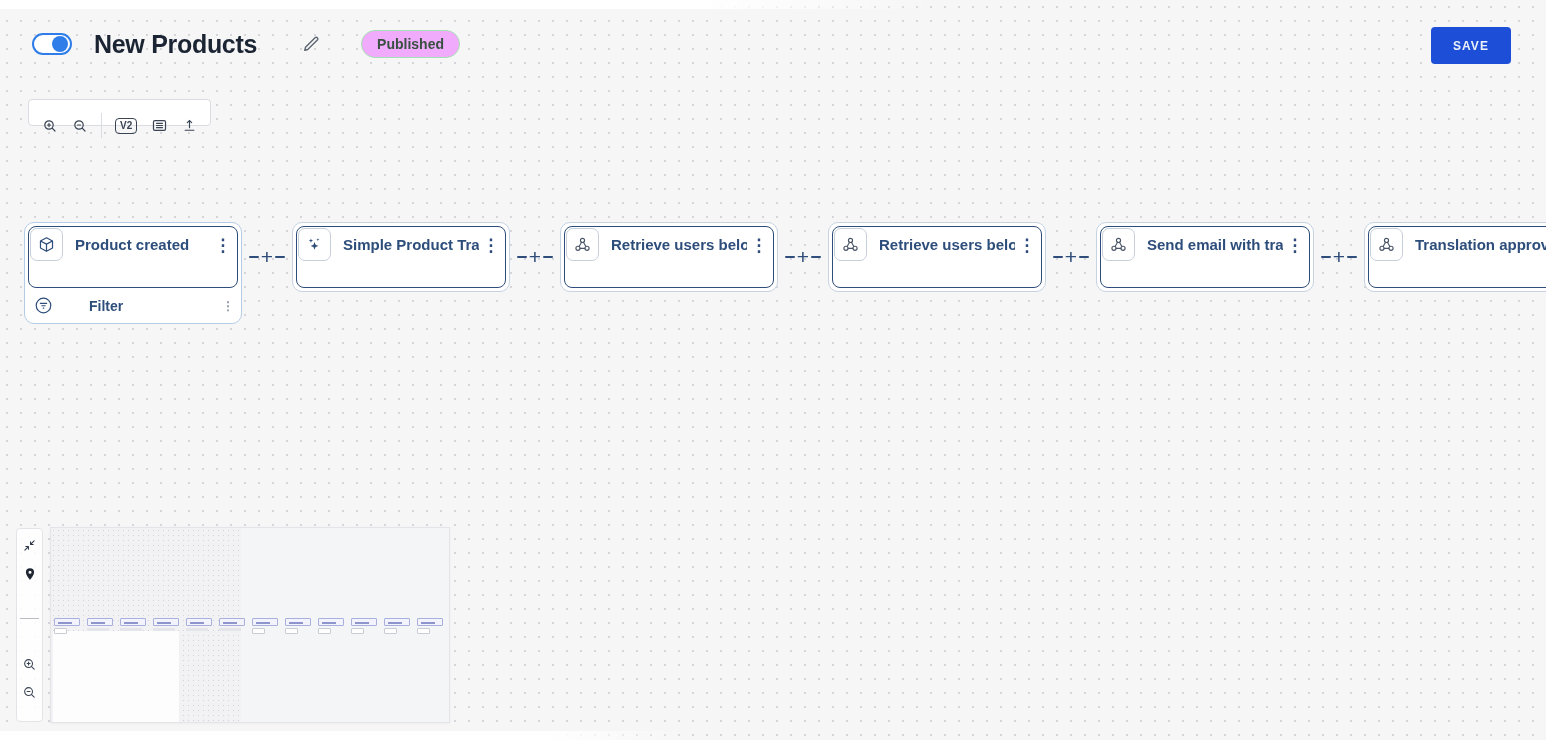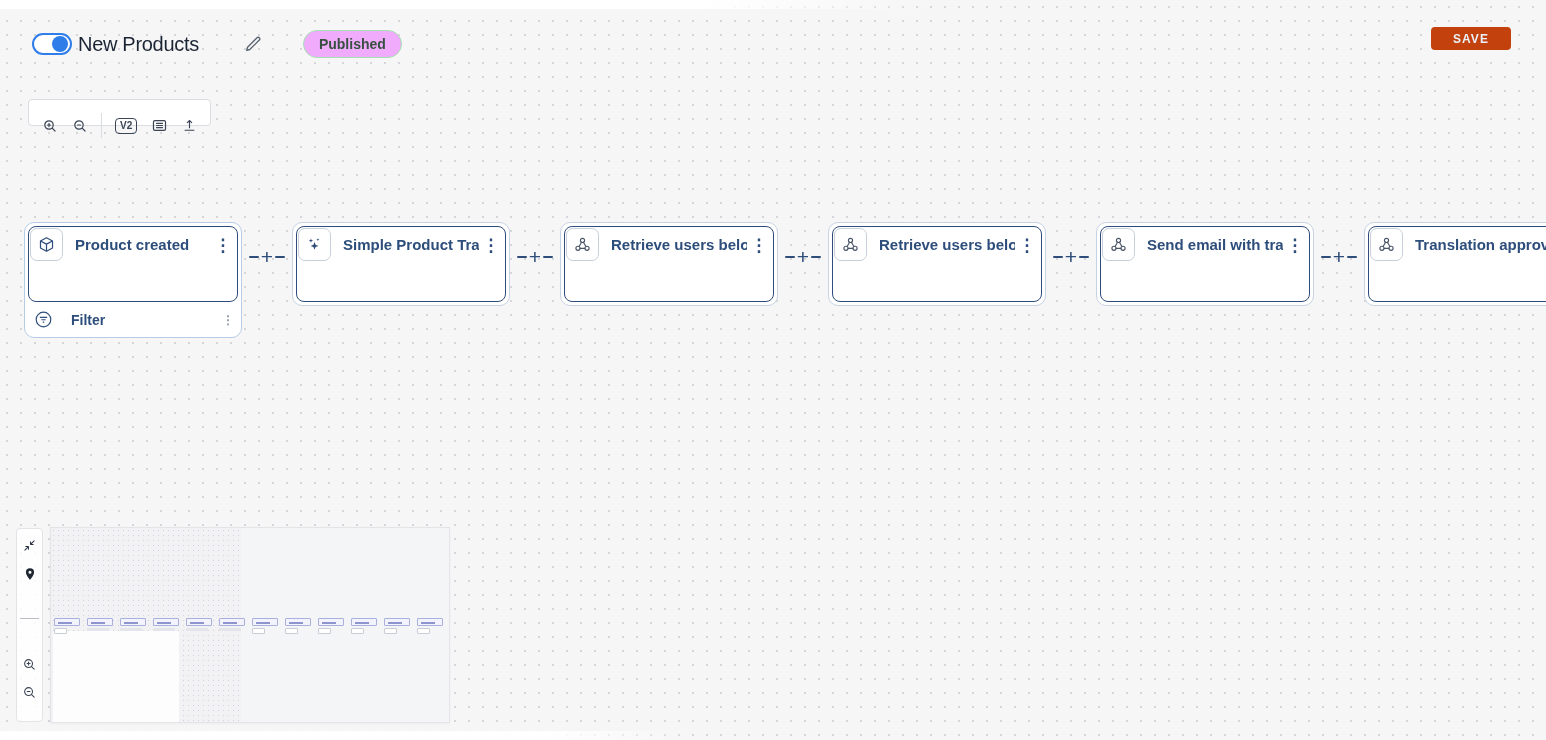--- a/index.html
+++ b/index.html
@@ -14,48 +14,48 @@
   
   .top-strip{position:absolute;left:0;top:0;width:935px;height:9px;
     background:linear-gradient(to right,#ffffff 75%,rgba(255,255,255,0));}
   .bottom-strip{position:absolute;left:0;top:731px;width:690px;height:9px;
     background:linear-gradient(to right,rgba(255,255,255,.95) 80%,rgba(255,255,255,0));}
   
   .header{position:absolute;left:32px;top:22px;height:44px;display:flex;align-items:center;}
   .toggle{width:40px;height:22px;border:2px solid #2e7de9;border-radius:999px;background:#fff;
     position:relative;cursor:pointer;flex:0 0 auto;}
   .toggle .knob{position:absolute;right:2px;top:1px;width:16px;height:16px;border-radius:50%;background:#2e7de9;}
-  .page-title{margin-left:6px;font-size:20px;font-weight:400;color:#1b2433;letter-spacing:-0.3px;white-space:nowrap;}
+  .page-title{margin-left:22px;font-size:25px;font-weight:700;color:#1b2433;letter-spacing:-0.3px;white-space:nowrap;}
   .edit-btn{margin-left:42px;width:24px;height:24px;display:flex;align-items:center;justify-content:center;cursor:pointer;}
   .badge{margin-left:38px;padding:5px 15px;border-radius:999px;font-size:14px;font-weight:600;
     background:#f0abfc;border:1px solid #a5e2b1;color:#37503f;}
-  .save-btn{position:absolute;left:1431px;top:27px;width:80px;height:23px;border:none;border-radius:4px;
-    background:#c2410c;color:#eaf1f8;font-family:inherit;font-size:12px;font-weight:700;letter-spacing:1px;cursor:pointer;}
+  .save-btn{position:absolute;left:1431px;top:27px;width:80px;height:37px;border:none;border-radius:4px;
+    background:#1d4ed8;color:#eaf1f8;font-family:inherit;font-size:12px;font-weight:700;letter-spacing:1px;cursor:pointer;}
   
   .canvas-toolbar{position:absolute;left:28px;top:99px;height:27px;display:flex;align-items:center;
     background:#ffffff;border:1px solid #d9dce1;border-radius:4px;}
   .ct-group{display:flex;align-items:center;gap:14px;padding:0 13px;height:100%;margin-top:26px;}
   .ct-group + .ct-group{border-left:1px solid #d9dce1;}
   .ct-btn{display:flex;align-items:center;justify-content:center;cursor:pointer;}
   .v2-chip{border:1.4px solid #3a4454;border-radius:4px;font-size:10px;font-weight:700;color:#3a4454;
     padding:1px 4px;line-height:1.2;}
   
   .flow-row{position:absolute;left:24px;top:222px;display:flex;align-items:flex-start;}
   .node-wrap{flex:0 0 auto;width:218px;background:#ffffff;border:1px solid #c7d3e2;border-radius:10px;padding:3px;}
   .node-wrap.has-sub{border-color:#b5cce6;}
-  .node-card{position:relative;width:210px;height:76px;background:#fff;border:1.6px solid #2e4d7b;border-radius:8px;}
+  .node-card{position:relative;width:210px;height:62px;background:#fff;border:1.6px solid #2e4d7b;border-radius:8px;}
   .node-icon{position:absolute;left:1px;top:1px;width:33px;height:33px;background:#fff;
     border:1px solid #c6cfda;border-radius:7px;display:flex;align-items:center;justify-content:center;}
   .node-title{position:absolute;left:46px;top:9px;right:26px;font-size:15px;font-weight:700;color:#2d4d7b;
     white-space:nowrap;overflow:hidden;}
   .kebab{position:absolute;right:6px;top:6px;width:16px;height:24px;display:flex;align-items:center;justify-content:center;
     color:#2e4d7b;font-size:17px;font-weight:700;cursor:pointer;line-height:1;}
   .sub-row{position:relative;height:29px;margin-top:3px;display:flex;align-items:center;cursor:pointer;}
   .sub-icon{margin-left:6px;display:flex;align-items:center;}
-  .sub-label{margin-left:18px;font-size:14px;font-weight:600;color:#2d4d7b;}
+  .sub-label{margin-left:36px;font-size:14px;font-weight:600;color:#2d4d7b;}
   .sub-kebab{position:absolute;right:4px;color:#8a93a0;font-size:12px;font-weight:700;cursor:pointer;}
   .connector{flex:0 0 auto;width:50px;height:70px;display:flex;align-items:center;justify-content:center;}
   .dash{width:10px;height:2px;background:#2e4d7b;border-radius:1px;}
   .plus{margin:0 2px;font-size:21px;font-weight:500;color:#2e4d7b;line-height:18px;cursor:pointer;}
   
   .mm-strip{position:absolute;left:16px;top:528px;width:27px;height:194px;background:rgba(255,255,255,.85);
     border:1px solid #e3e4e8;border-radius:4px;display:flex;flex-direction:column;align-items:center;}
   .mm-strip .mbtn{width:100%;display:flex;align-items:center;justify-content:center;cursor:pointer;}
   .mm-divider{width:19px;height:1px;background:#b9bcc4;margin:0 auto;}
   .mm-panel{position:absolute;left:50px;top:527px;width:400px;height:196px;background:#f4f5f7;

